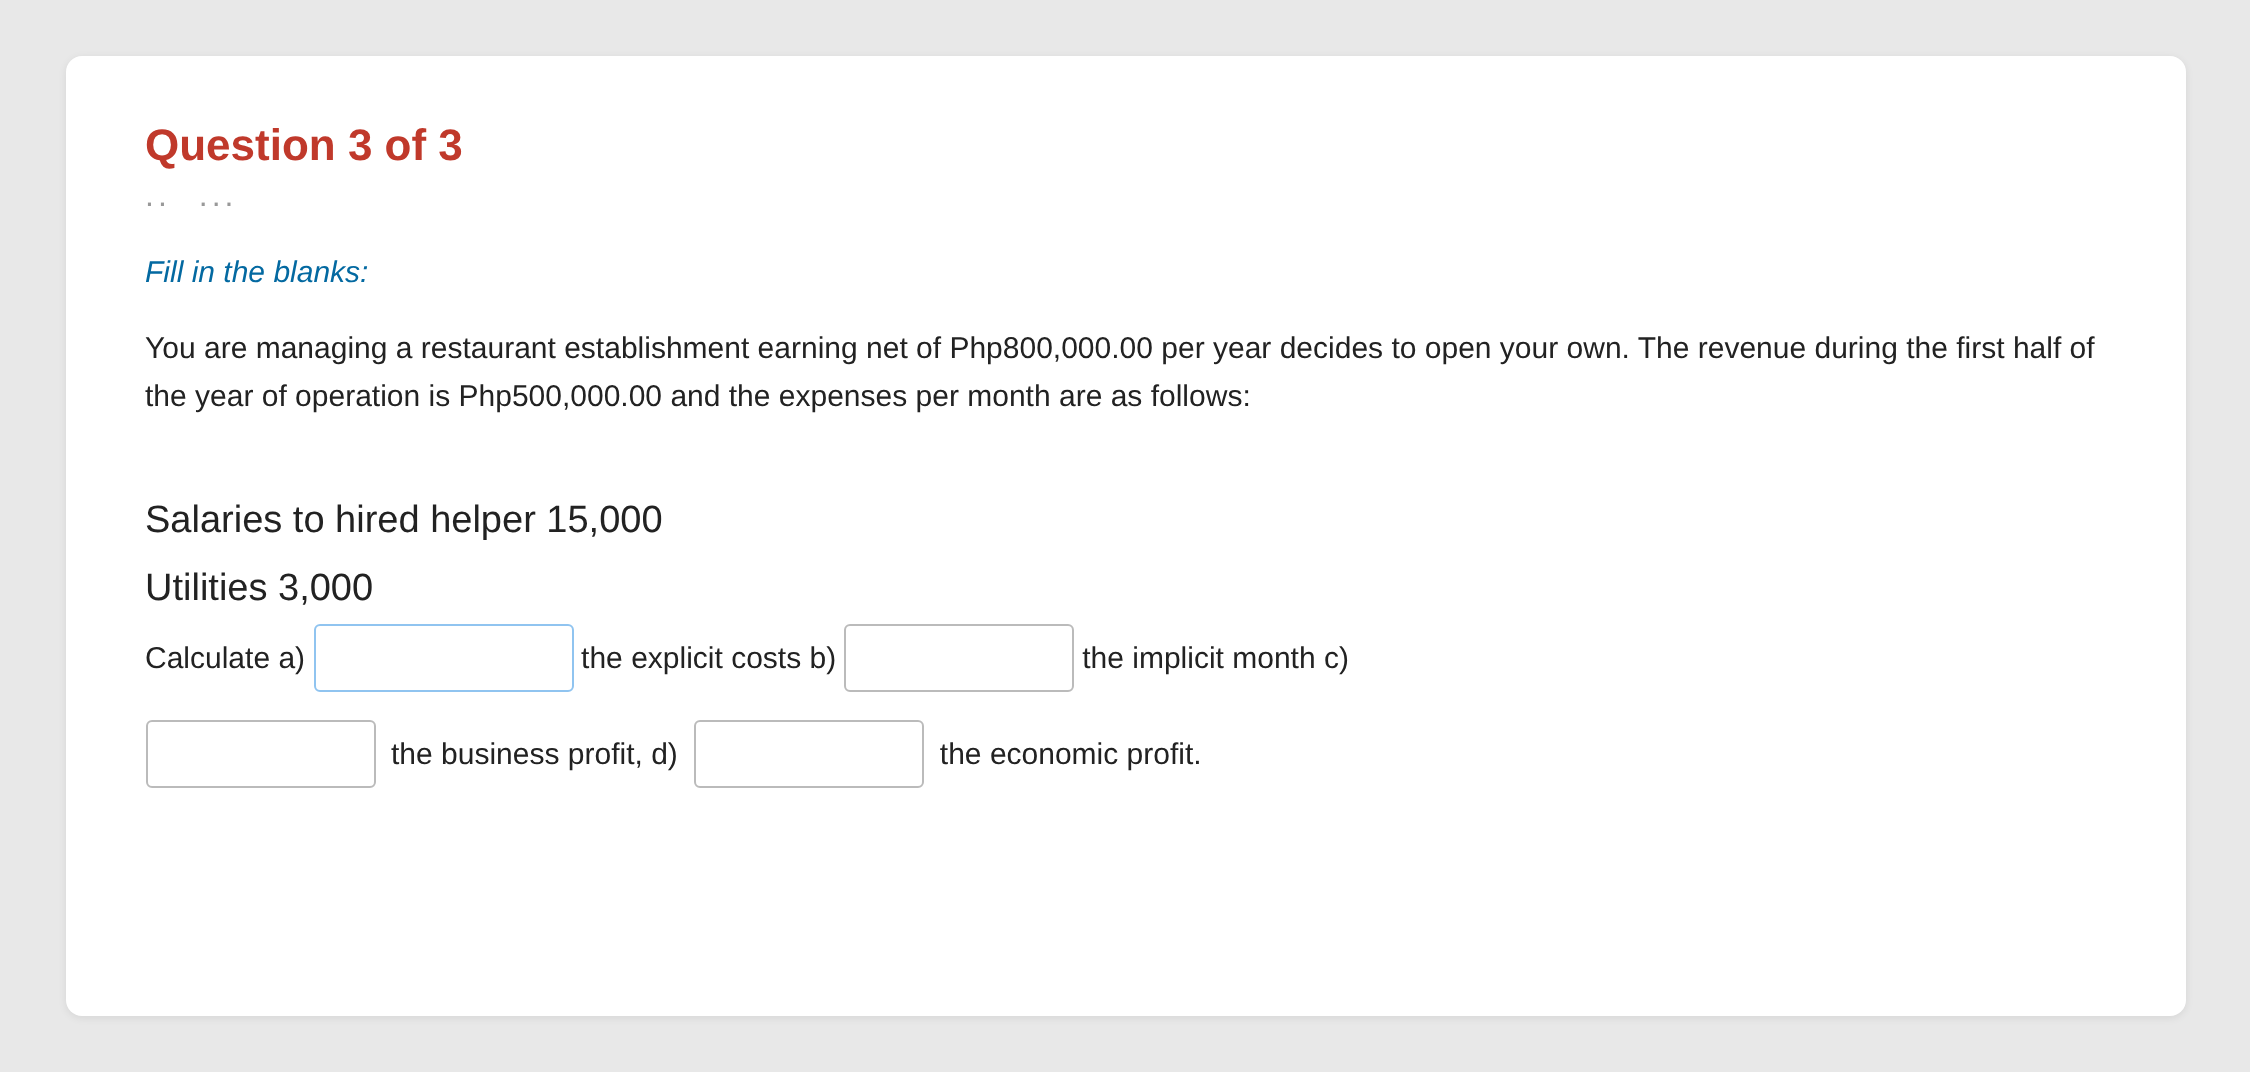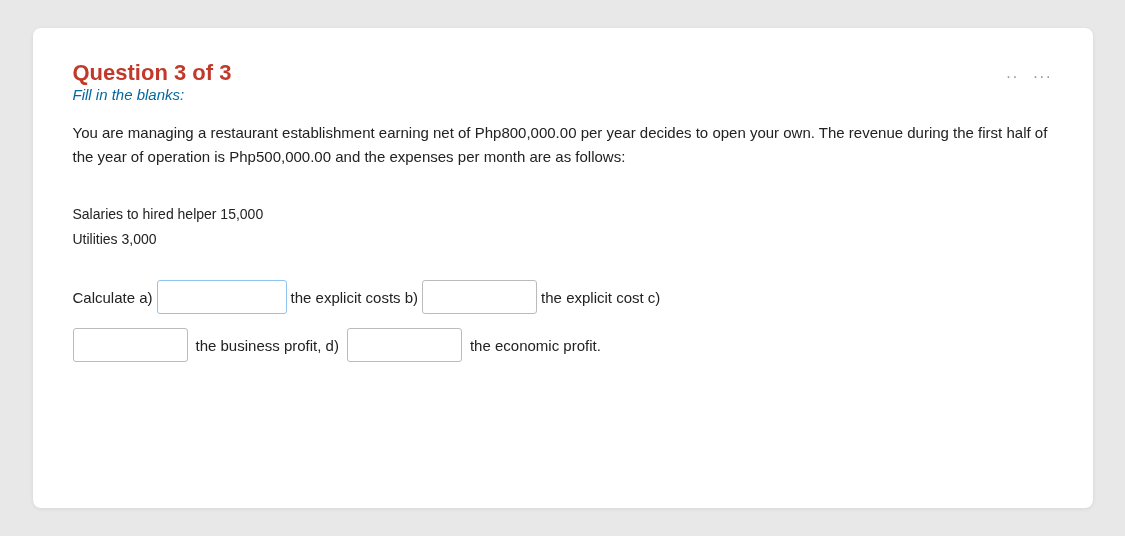--- a/index.html
+++ b/index.html
@@ -25,20 +25,22 @@
       width: 1060px;
       min-height: 480px;
       position: relative;
       box-shadow: 0 1px 4px rgba(0,0,0,0.08);
     }
 
     .card-header {
       display: flex;
       justify-content: space-between;
       align-items: flex-start;
+      margin-bottom: 20px;
+      flex-direction: column;
     }
 
     .question-title {
       font-size: 22px;
       font-weight: bold;
       color: #c0392b;
     }
 
     .header-icons {
       display: flex;
@@ -62,24 +64,23 @@
     }
 
     .question-body {
       font-size: 15px;
       color: #222;
       line-height: 1.6;
       margin-bottom: 33px;
     }
 
     .expenses-list {
-      font-size: 14px;
+      font-size: 19px;
       color: #222;
       line-height: 1.8;
-      margin-bottom: 28px;
     }
 
     .calculate-row {
       display: flex;
       align-items: center;
       flex-wrap: wrap;
       gap: 4px;
       font-size: 15px;
       color: #222;
       margin-bottom: 14px;
@@ -147,21 +148,21 @@
   <div class="expenses-list">
     <div>Salaries to hired helper 15,000</div>
     <div>Utilities 3,000</div>
   </div>
 
   <div class="calculate-row">
     <span class="label-text">Calculate a)</span>
     <input class="answer-input input-a" type="text" value="" style="">
     <span class="label-text">the explicit costs b)</span>
     <input class="answer-input input-b" type="text" value="" style="">
-    <span class="label-text">the explicit cost c)</span>
+    <span class="label-text">the implicit month c)</span>
   </div>
 
   <div class="calculate-row-2">
     <input class="answer-input input-c" type="text" value="" style="">
     <span class="label-text">the business profit, d)</span>
     <input class="answer-input input-d" type="text" value="" style="">
     <span class="label-text">the economic profit.</span>
   </div>
 </div>
 

